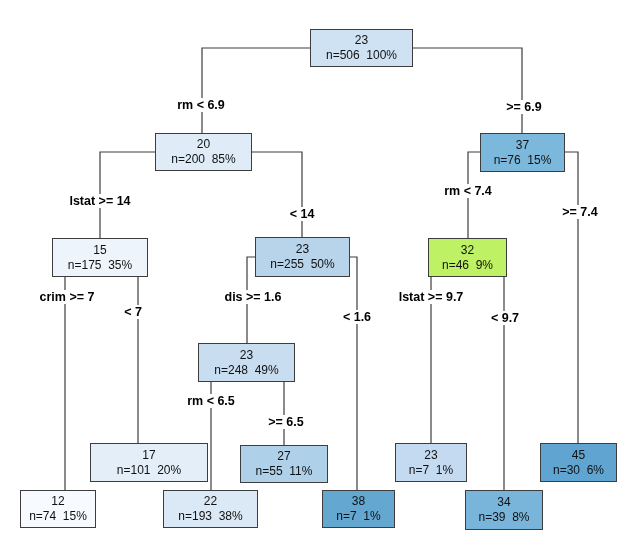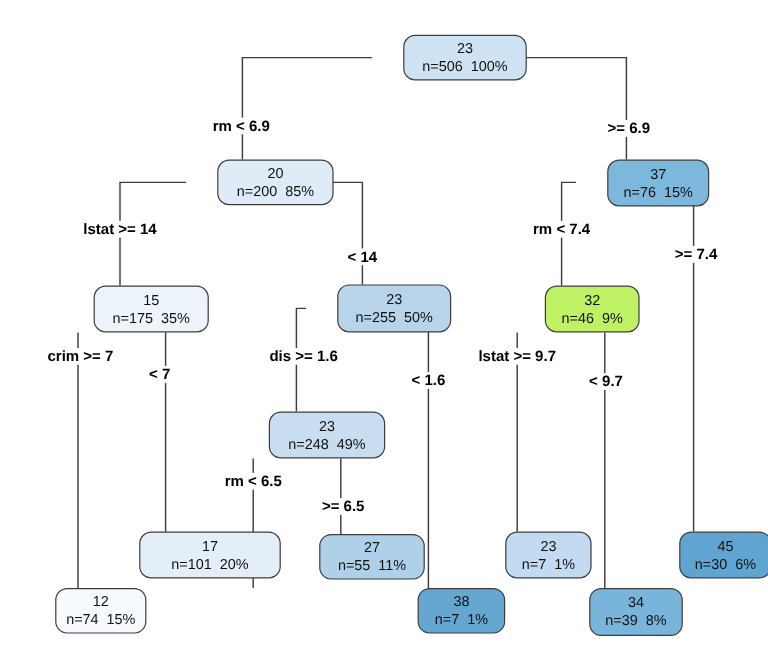--- a/index.html
+++ b/index.html
@@ -8,27 +8,26 @@
     width:640px;height:545px;
     background:#fff;
     font-family:"Liberation Sans", sans-serif;
     overflow:hidden;
   }
   #edges{position:absolute;left:0;top:0;width:640px;height:545px;}
   .node{
     position:absolute;
     box-sizing:border-box;
     border:1.3px solid #3d3d3d;
-    border-radius:10px;
+    border-radius:0;
     display:flex;flex-direction:column;
     align-items:center;justify-content:center;
     color:#111;
     line-height:15px;
     font-size:12px;
-    margin-left:26px;
   }
   .node .val{white-space:pre;}
   .node .stats{white-space:pre;}
   .slabel{
     position:absolute;
     transform:translate(-50%,-50%);
     background:#ffffff;
     font-weight:bold;
     font-size:12.5px;
     color:#000;
@@ -55,21 +54,21 @@
       <polyline points="350,257 357,257 357,490"></polyline>
       <polyline points="431,277 431,443"></polyline>
       <polyline points="504,277 504,490"></polyline>
       <polyline points="211,382 211,490"></polyline>
       <polyline points="284,382 284,445"></polyline>
     </g>
   </svg>
 
   <div class="slabel" style="left:201px;top:87px;margin-top:18px;">rm &lt; 6.9</div>
   <div class="slabel" style="left:524px;top:107px;">&gt;= 6.9</div>
-  <div class="slabel" style="left:100px;top:191px;">lstat &gt;= 14</div>
+  <div class="slabel" style="left:100px;top:201px;">lstat &gt;= 14</div>
   <div class="slabel" style="left:302px;top:214px;">&lt; 14</div>
   <div class="slabel" style="left:468px;top:191px;">rm &lt; 7.4</div>
   <div class="slabel" style="left:580px;top:212px;">&gt;= 7.4</div>
   <div class="slabel" style="left:67px;top:297px;">crim &gt;= 7</div>
   <div class="slabel" style="left:133px;top:312px;">&lt; 7</div>
   <div class="slabel" style="left:253px;top:297px;">dis &gt;= 1.6</div>
   <div class="slabel" style="left:357px;top:317px;">&lt; 1.6</div>
   <div class="slabel" style="left:431px;top:297px;">lstat &gt;= 9.7</div>
   <div class="slabel" style="left:505px;top:318px;">&lt; 9.7</div>
   <div class="slabel" style="left:211px;top:401px;">rm &lt; 6.5</div>
@@ -113,20 +112,24 @@
   <div class="node" style="left: 20px; top: 490px; width: 76px; height: 38px; background-color: rgb(247, 250, 254);">
     <span class="val">12</span>
     <span class="stats">n=74  15%</span>
   </div>
 
   <div class="node" style="left: 90px; top: 443px; width: 118px; height: 39px; background-color: rgb(227, 238, 249);">
     <span class="val">17</span>
     <span class="stats">n=101  20%</span>
   </div>
 
+  <div class="node" style="left: 163px; top: 490px; width: 95px; height: 38px; background-color: rgb(219, 233, 246);">
+    <span class="val">22</span>
+    <span class="stats">n=193  38%</span>
+  </div>
 
   <div class="node" style="left: 240px; top: 445px; width: 88px; height: 38px; background-color: rgb(174, 208, 232);">
     <span class="val">27</span>
     <span class="stats">n=55  11%</span>
   </div>
 
   <div class="node" style="left: 322px; top: 490px; width: 73px; height: 38px; background-color: rgb(100, 168, 210);">
     <span class="val">38</span>
     <span class="stats">n=7  1%</span>
   </div>

